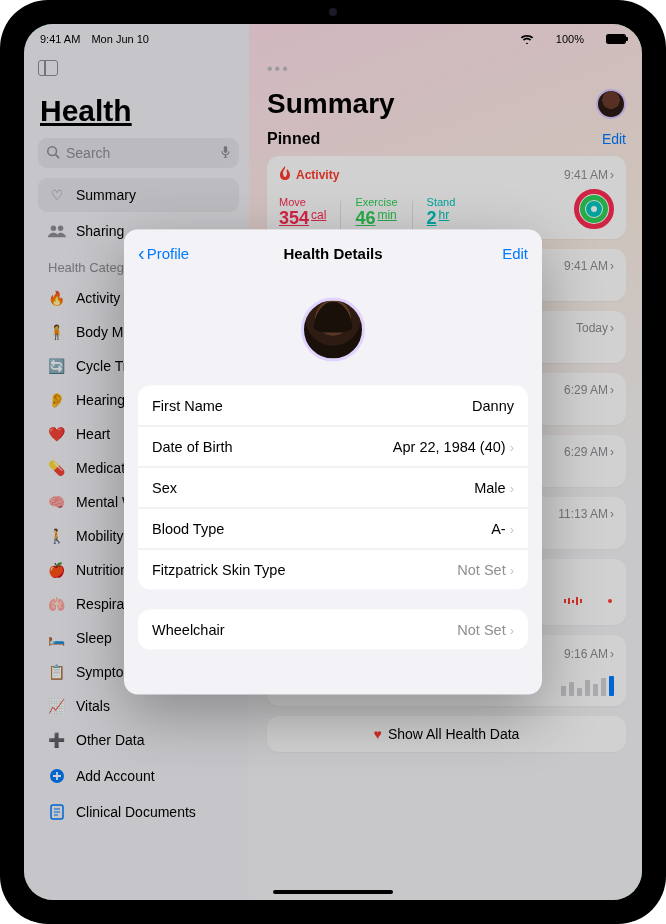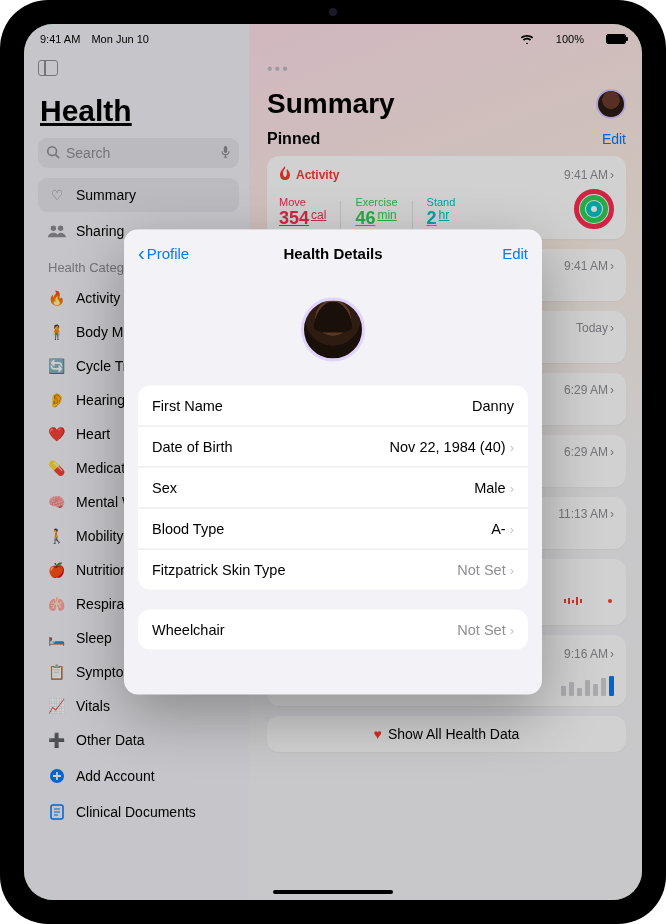--- a/index.html
+++ b/index.html
@@ -440,21 +440,21 @@
         <div class="list-group" id="detail-rows">
             <div class="list-row">
               <span class="label">First Name</span>
               <span class="value dark">
                 <span>Danny</span>
               </span>
             </div>
             <div class="list-row">
               <span class="label">Date of Birth</span>
               <span class="value dark">
-                <span>Nov 22, 1984 (40)</span>
+                <span>Apr 22, 1984 (40)</span>
                 <span class="chv">›</span>
               </span>
             </div>
             <div class="list-row">
               <span class="label">Sex</span>
               <span class="value dark">
                 <span>Male</span>
                 <span class="chv">›</span>
               </span>
             </div>

